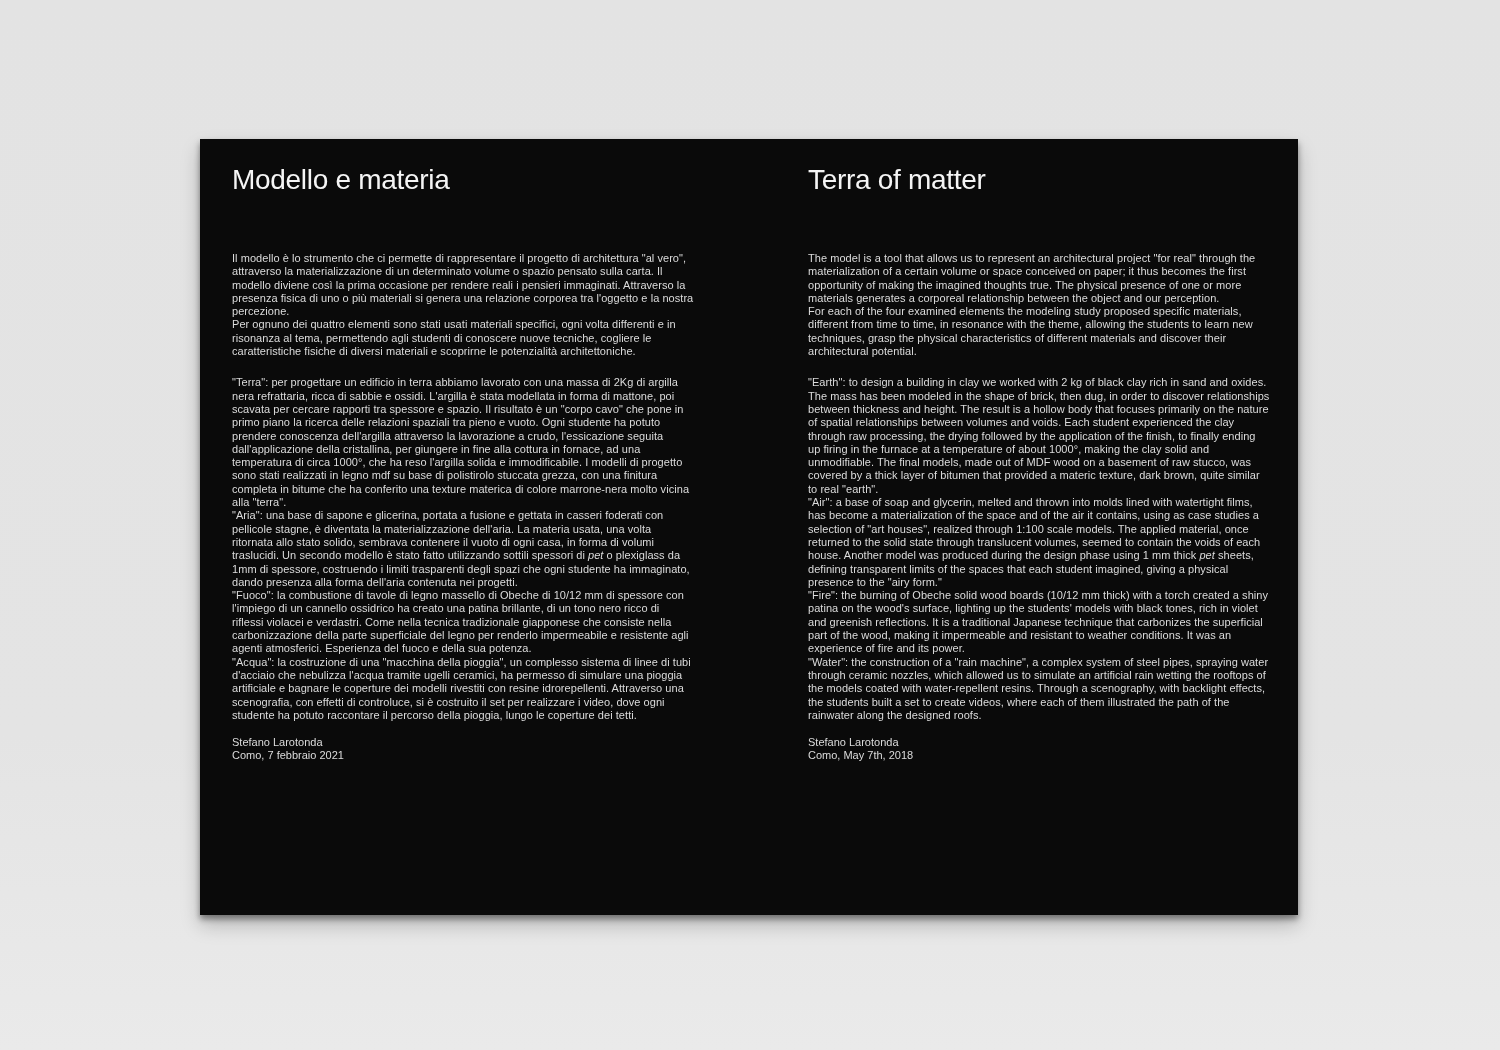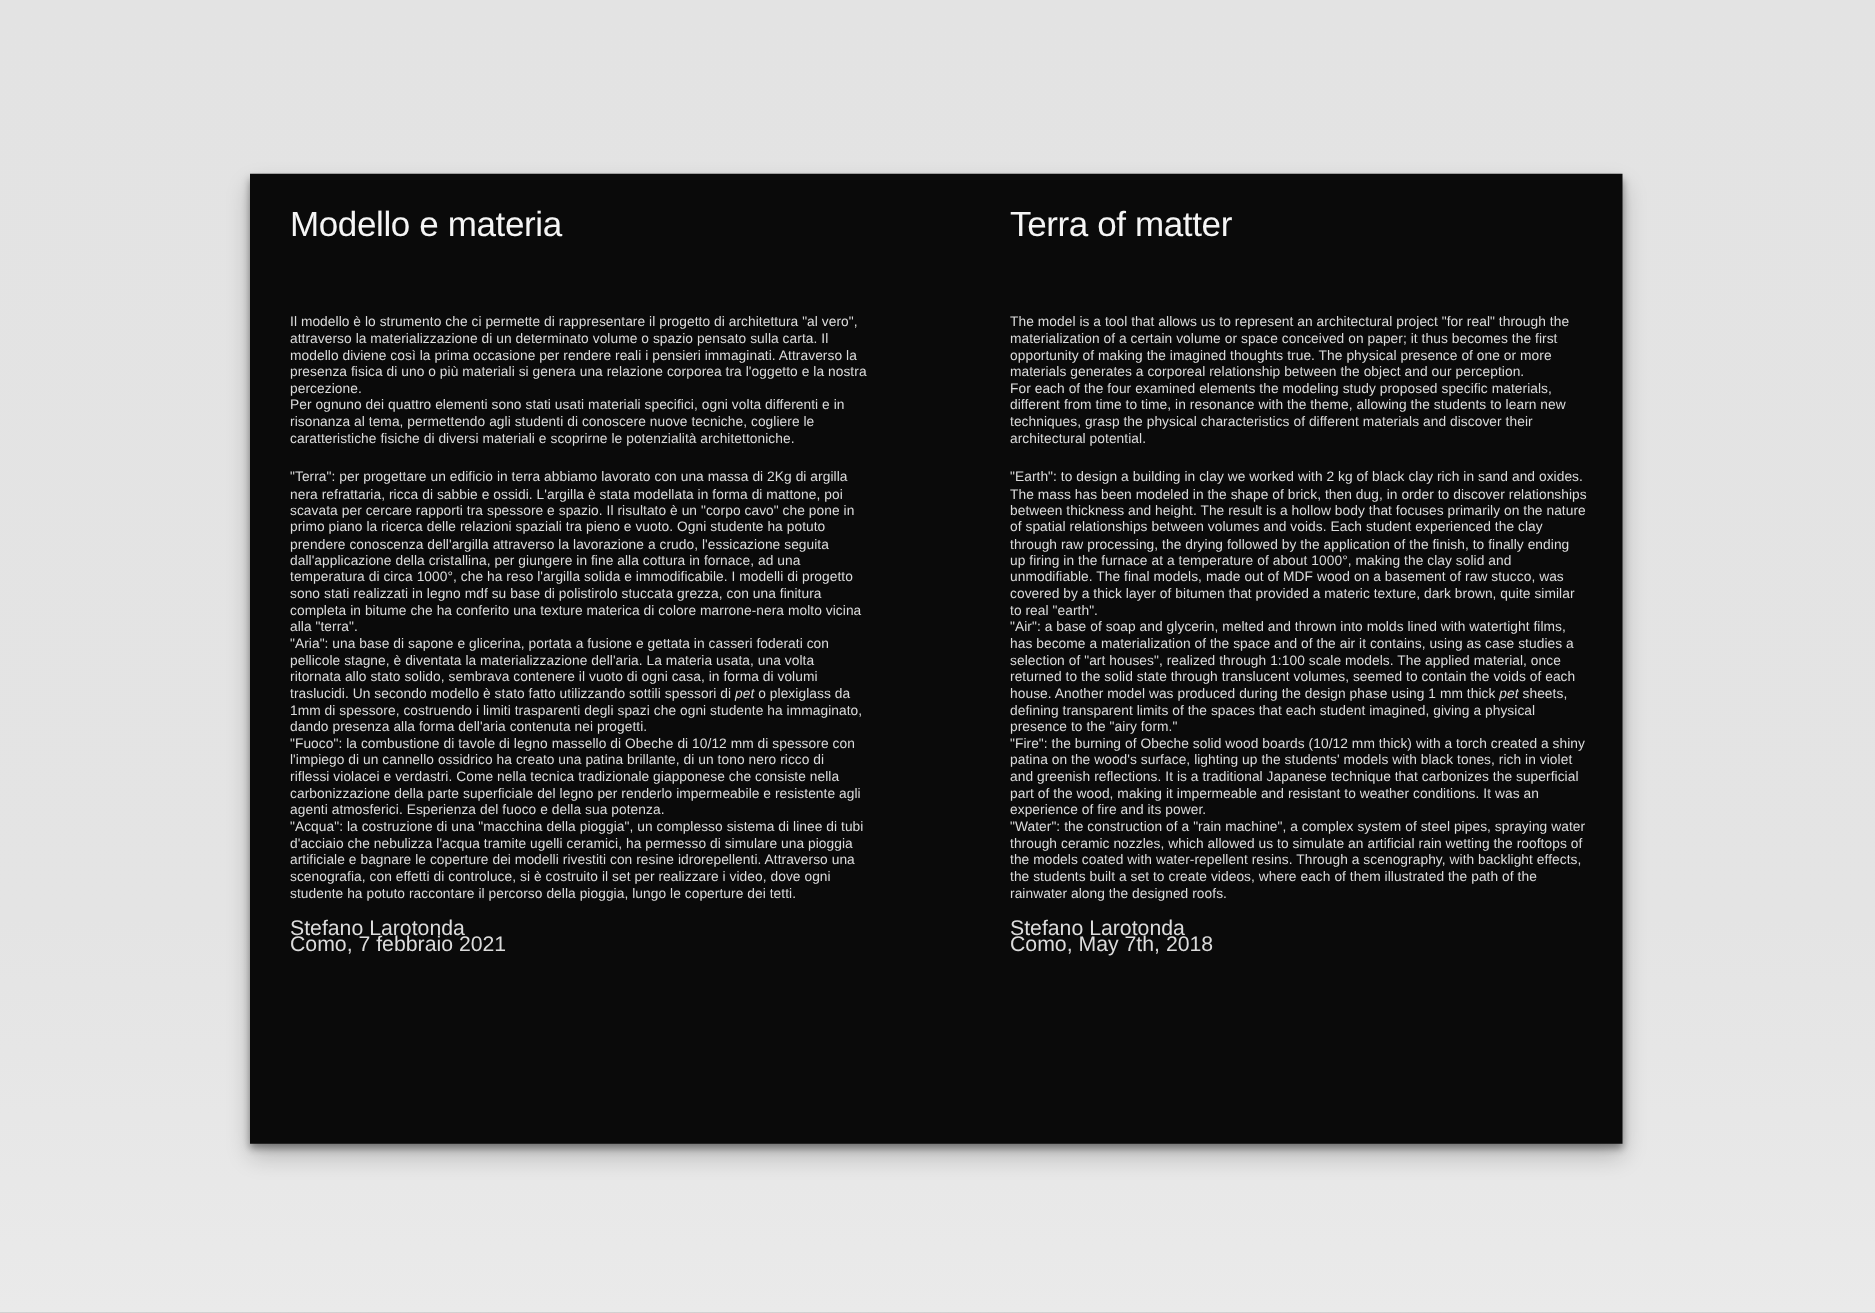--- a/index.html
+++ b/index.html
@@ -44,21 +44,21 @@
   .body-text p {
     margin: 0;
     font-size: 11px;
     line-height: 13.3px;
     letter-spacing: 0.05px;
     white-space: pre-line;
   }
   .body-text p.intro { margin-bottom: 18px; }
   .signature {
     margin-top: 14px;
-    font-size: 17px;
+    font-size: 11px;
     line-height: 13.3px;
   }
   .signature div { margin: 0; }
 </style>
 </head>
 <body>
 
 <div class="stage">
   <div class="spread">
 

